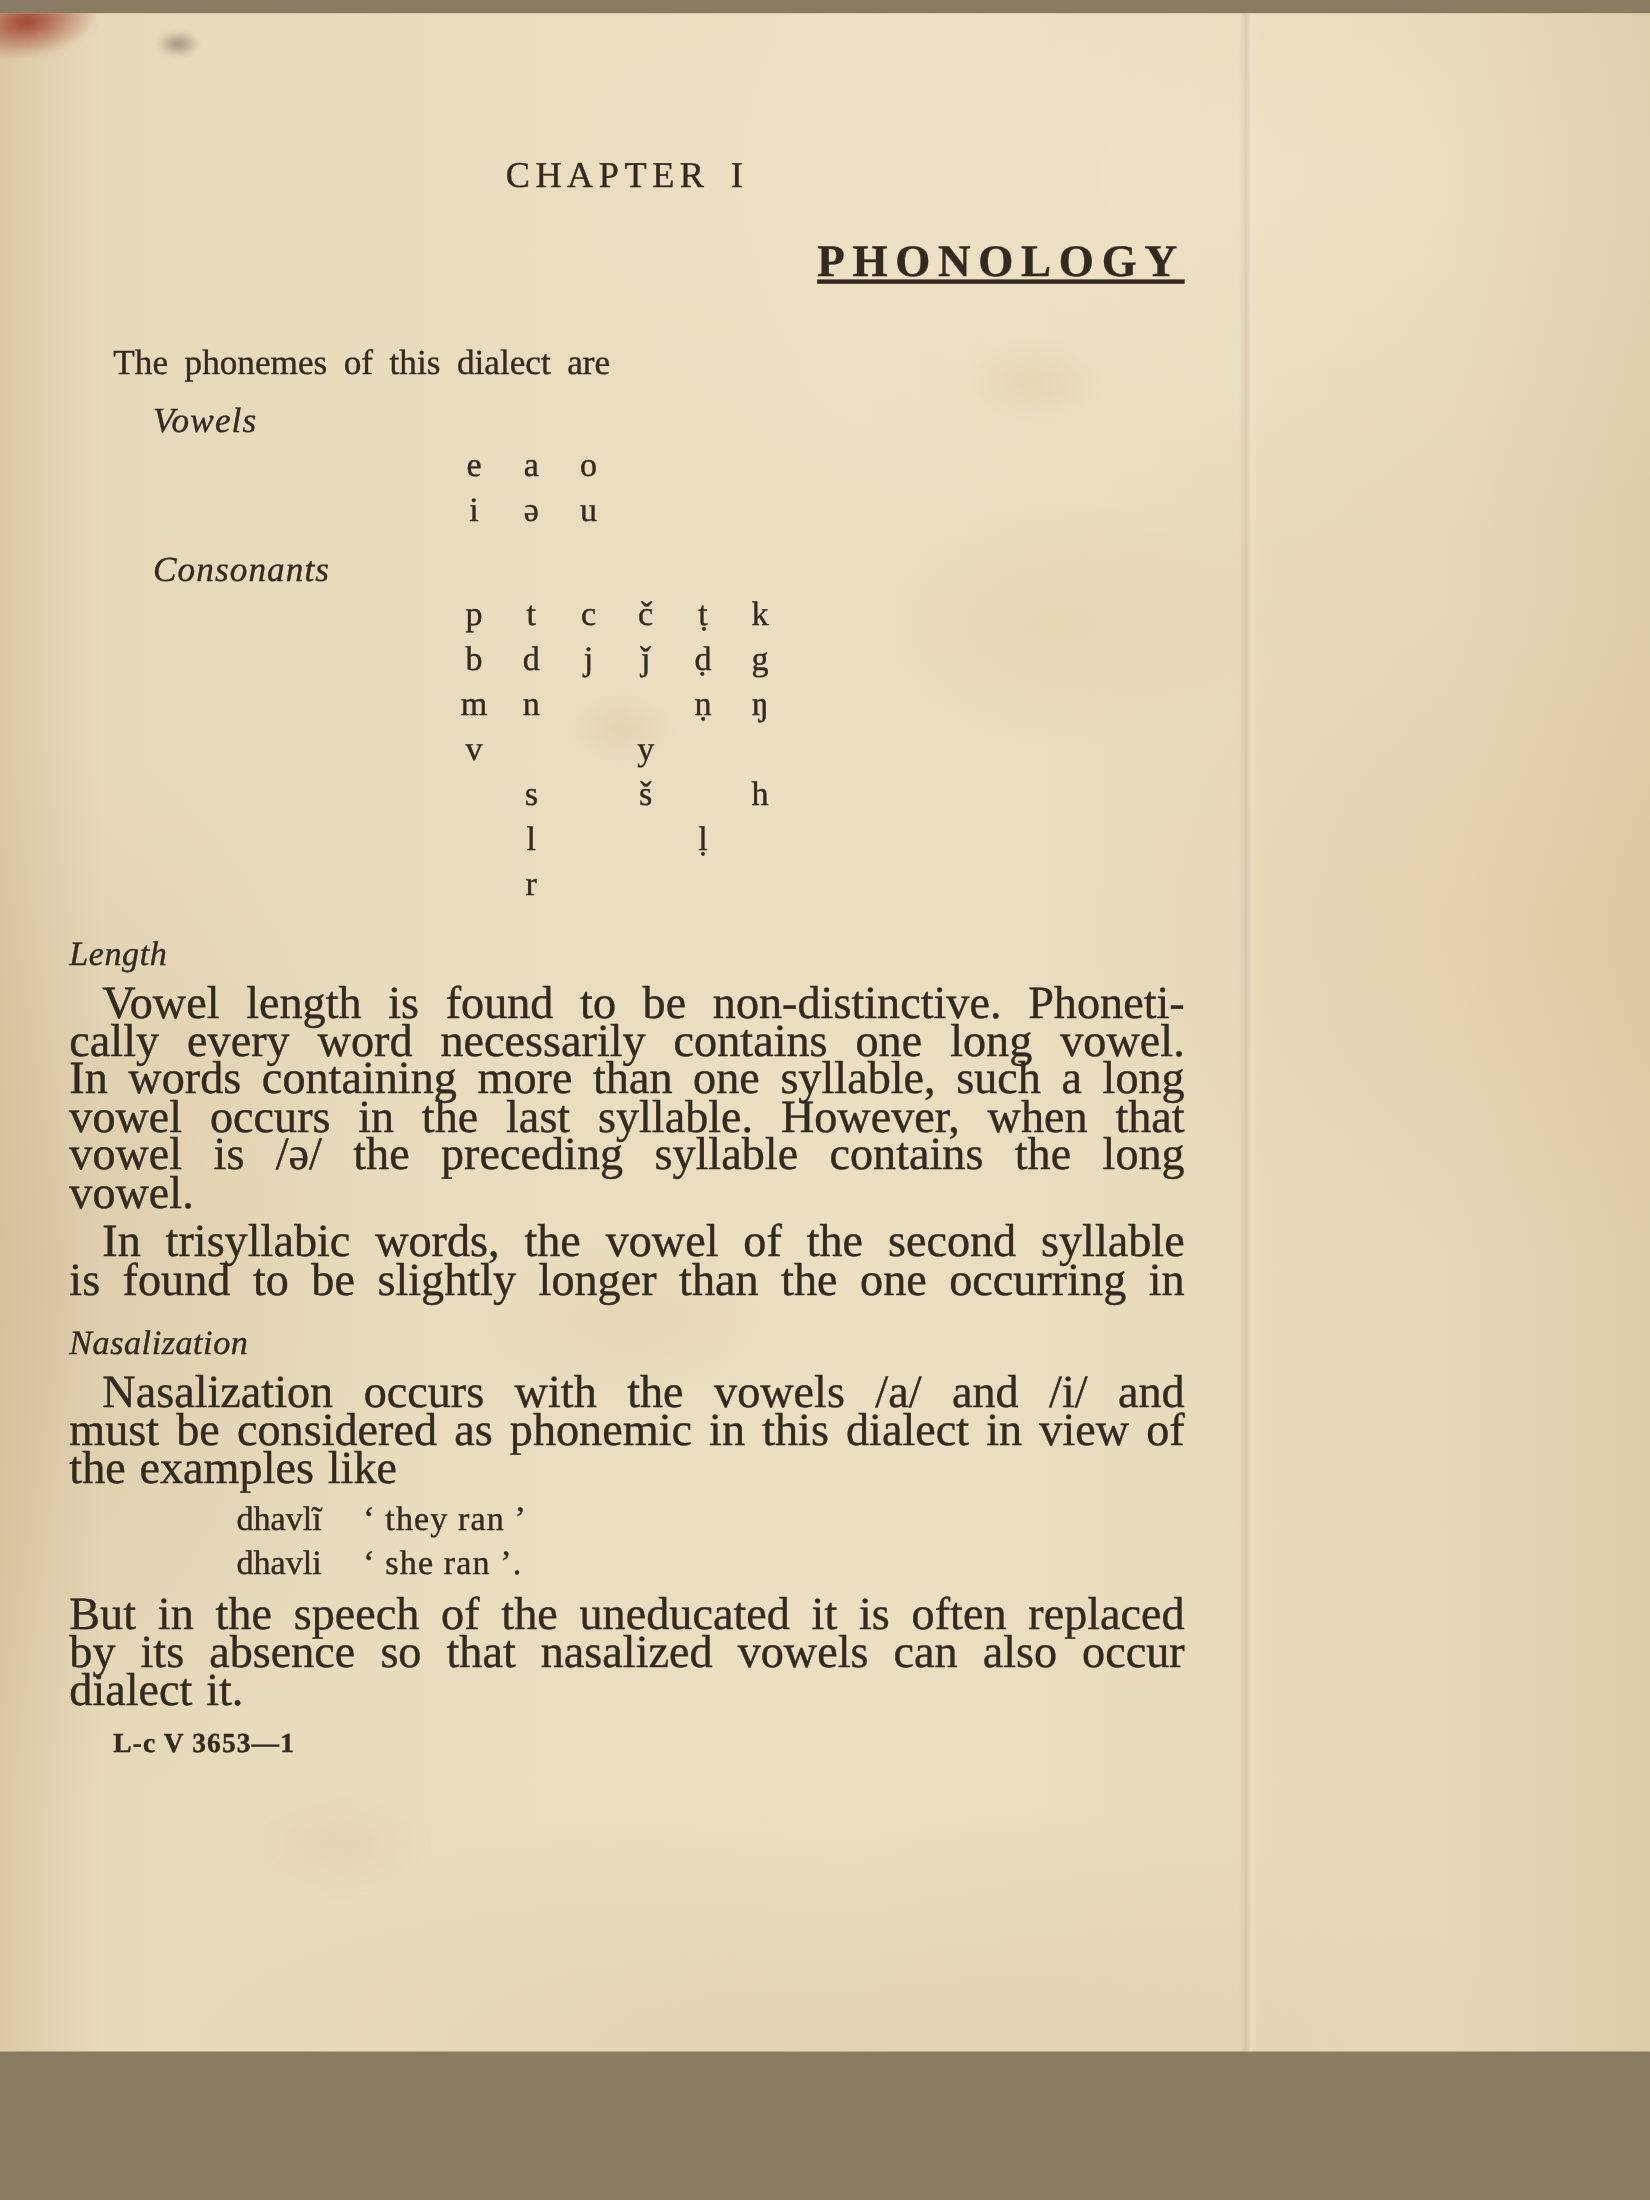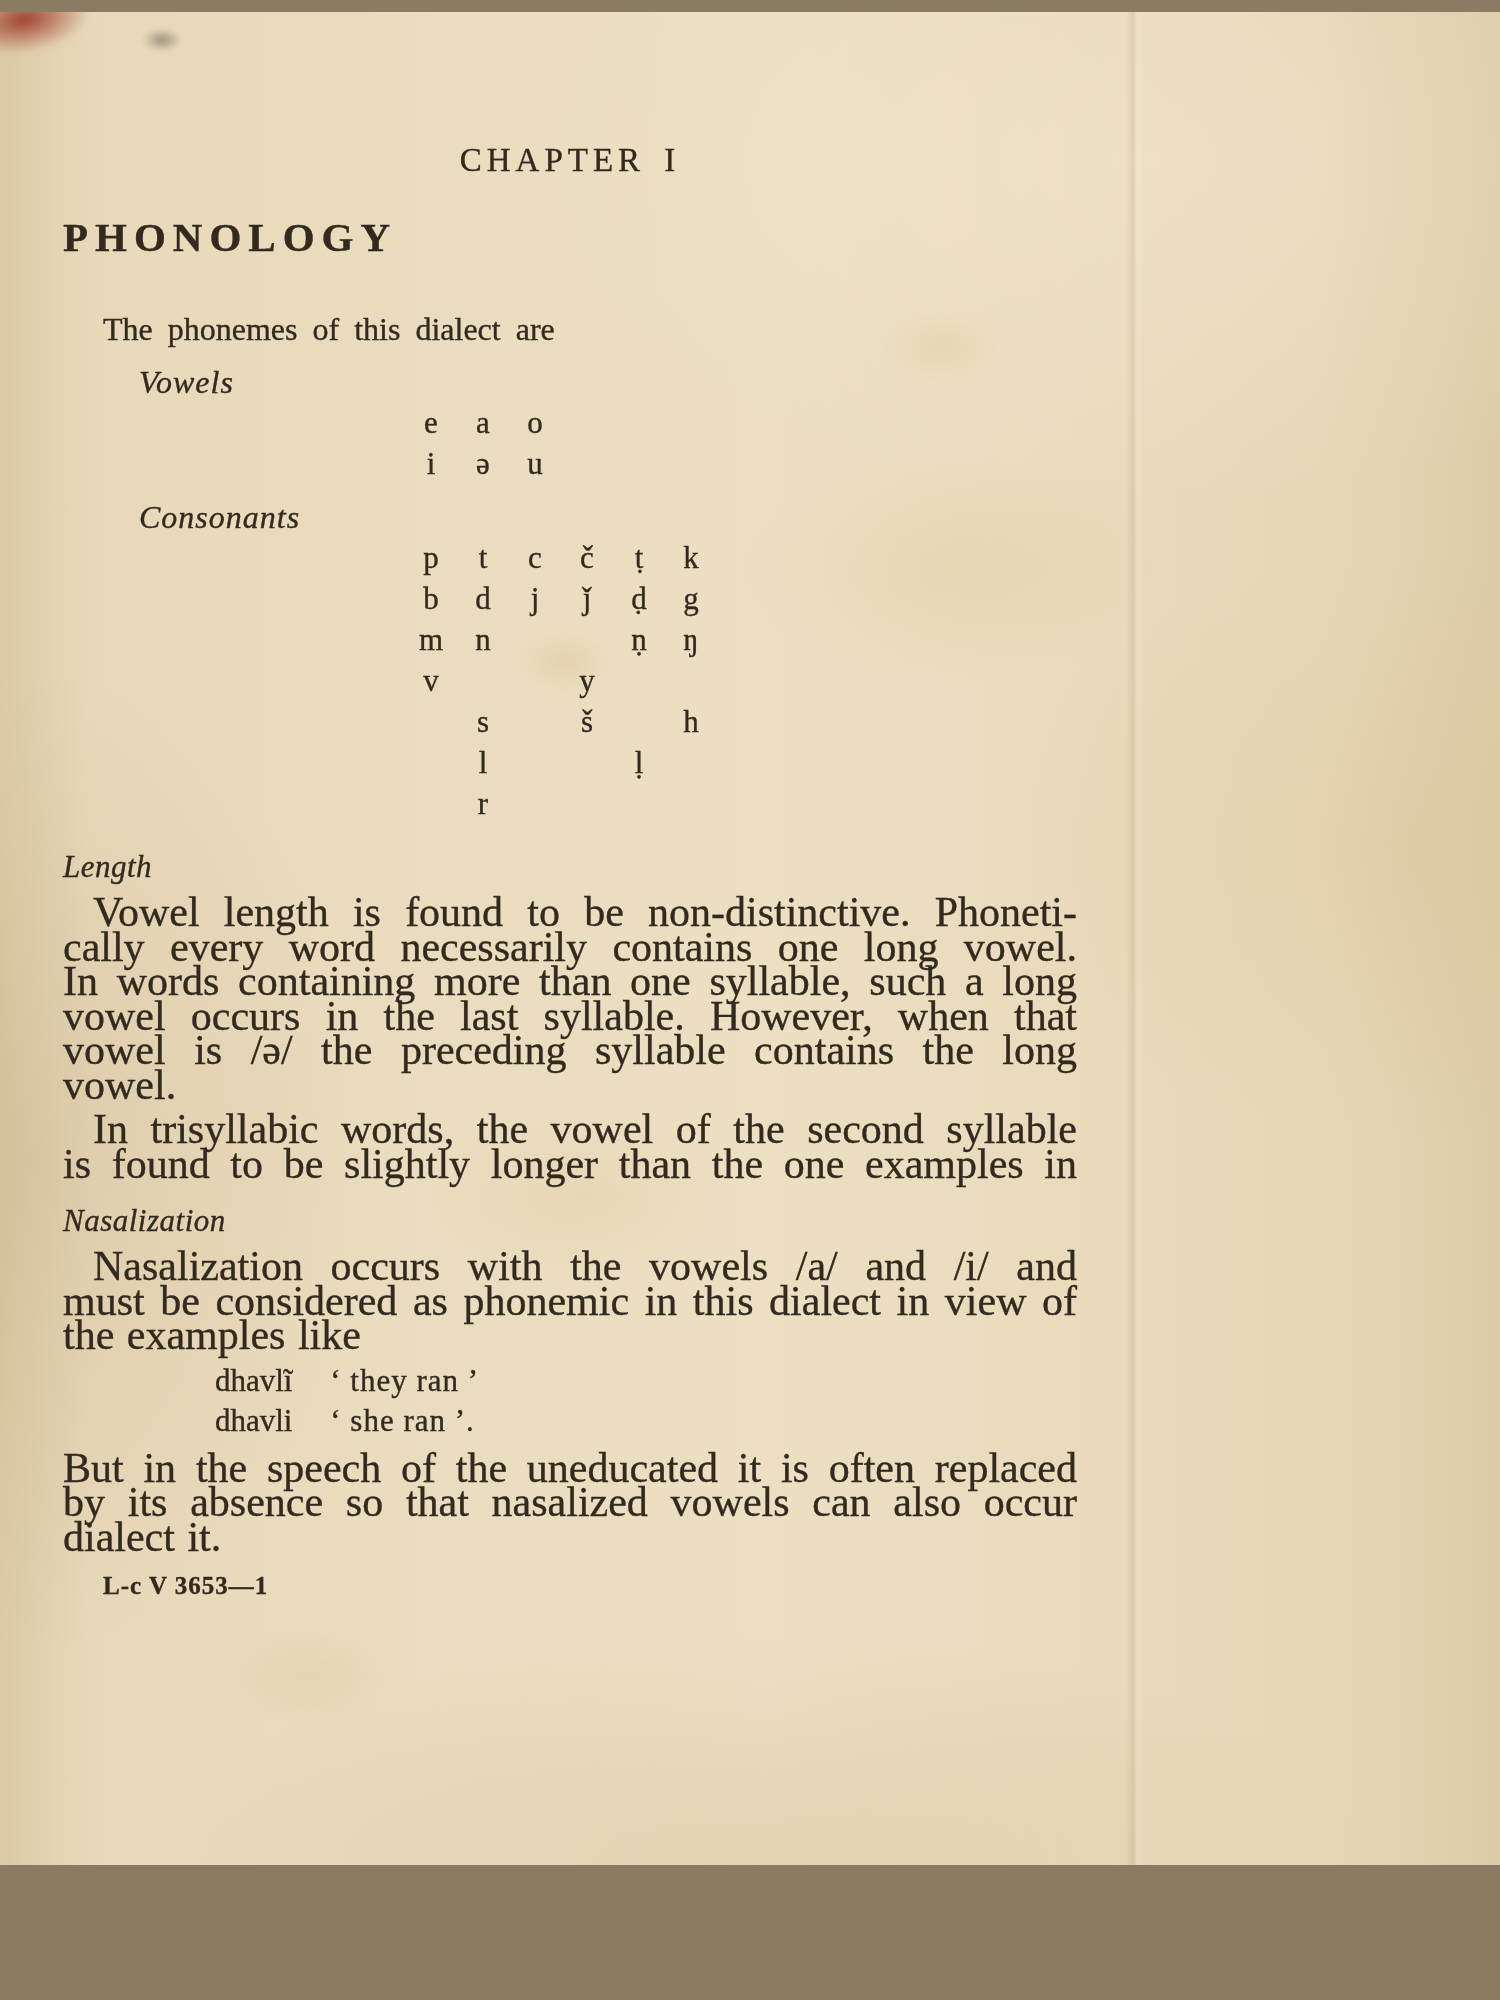--- a/index.html
+++ b/index.html
@@ -49,21 +49,21 @@
   }
 
   .content {
     position: absolute; left: 63px; top: 130px; width: 1014px;
     -webkit-text-stroke: 0.35px currentColor;
   }
   .chapter-heading {
     text-align: center; font-size: 33px; letter-spacing: 5px; word-spacing: 6px;
   }
   .page-title {
-    text-align: left; font-size: 41px; font-weight: bold; letter-spacing: 7px; margin-top: 34px;
+    text-align: right; font-size: 41px; font-weight: bold; letter-spacing: 7px; margin-top: 34px; text-decoration: underline;
   }
   .intro-line {
     margin-top: 50px; padding-left: 40px; font-size: 32px; word-spacing: 7px;
   }
   .side-label {
     font-style: italic; font-size: 32px; padding-left: 76px; letter-spacing: 1px;
   }
   .vowels-label { margin-top: 16px; }
   .consonants-label { margin-top: 12px; }
   .phoneme-grid { margin-left: 342px; margin-top: 4px; }
@@ -130,21 +130,21 @@
       <div class="line first">Vowel length is found to be non-distinctive. Phoneti-</div>
       <div class="line">cally every word necessarily contains one long vowel.</div>
       <div class="line">In words containing more than one syllable, such a long</div>
       <div class="line">vowel occurs in the last syllable. However, when that</div>
       <div class="line">vowel is /ə/ the preceding syllable contains the long</div>
       <div class="line last">vowel.</div>
     </div>
 
     <div class="para">
       <div class="line first">In trisyllabic words, the vowel of the second syllable</div>
-      <div class="line">is found to be slightly longer than the one examples in</div>
+      <div class="line">is found to be slightly longer than the one occurring in</div>
     </div>
 
     <div class="section-heading">Nasalization</div>
 
     <div class="para">
       <div class="line first">Nasalization occurs with the vowels /a/ and /i/ and</div>
       <div class="line">must be considered as phonemic in this dialect in view of</div>
       <div class="line last">the examples like</div>
     </div>
 

